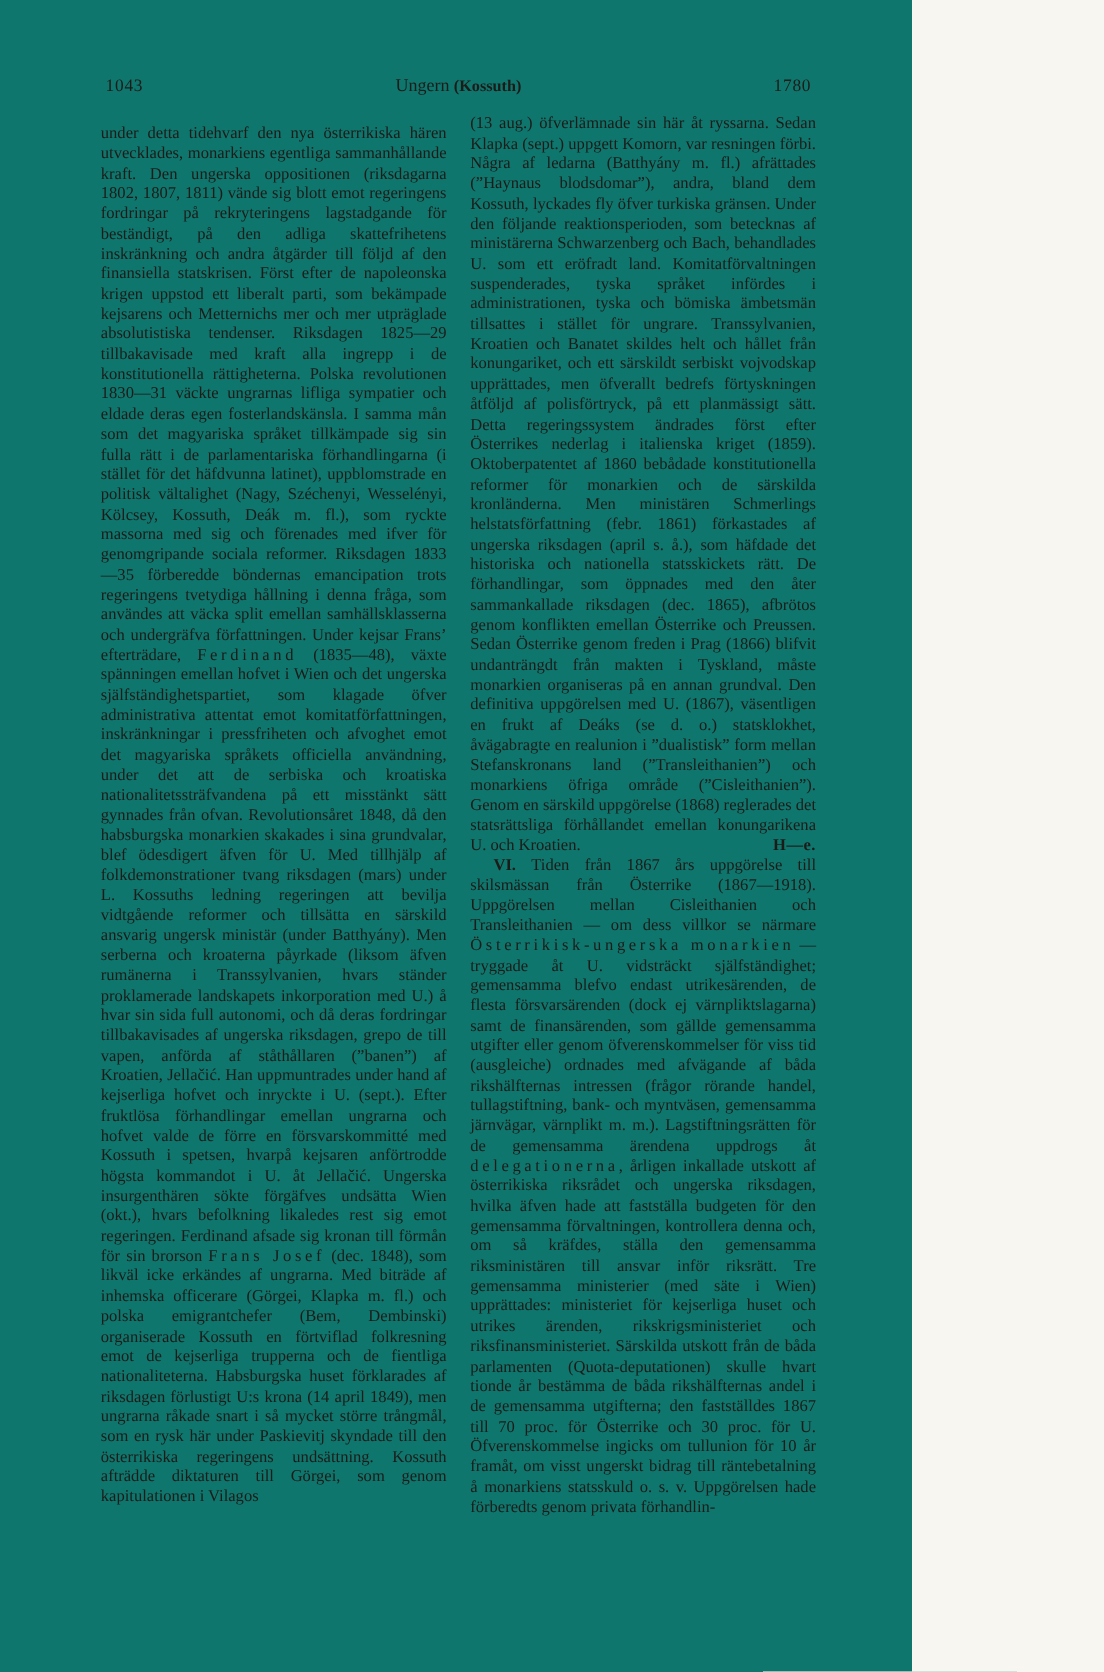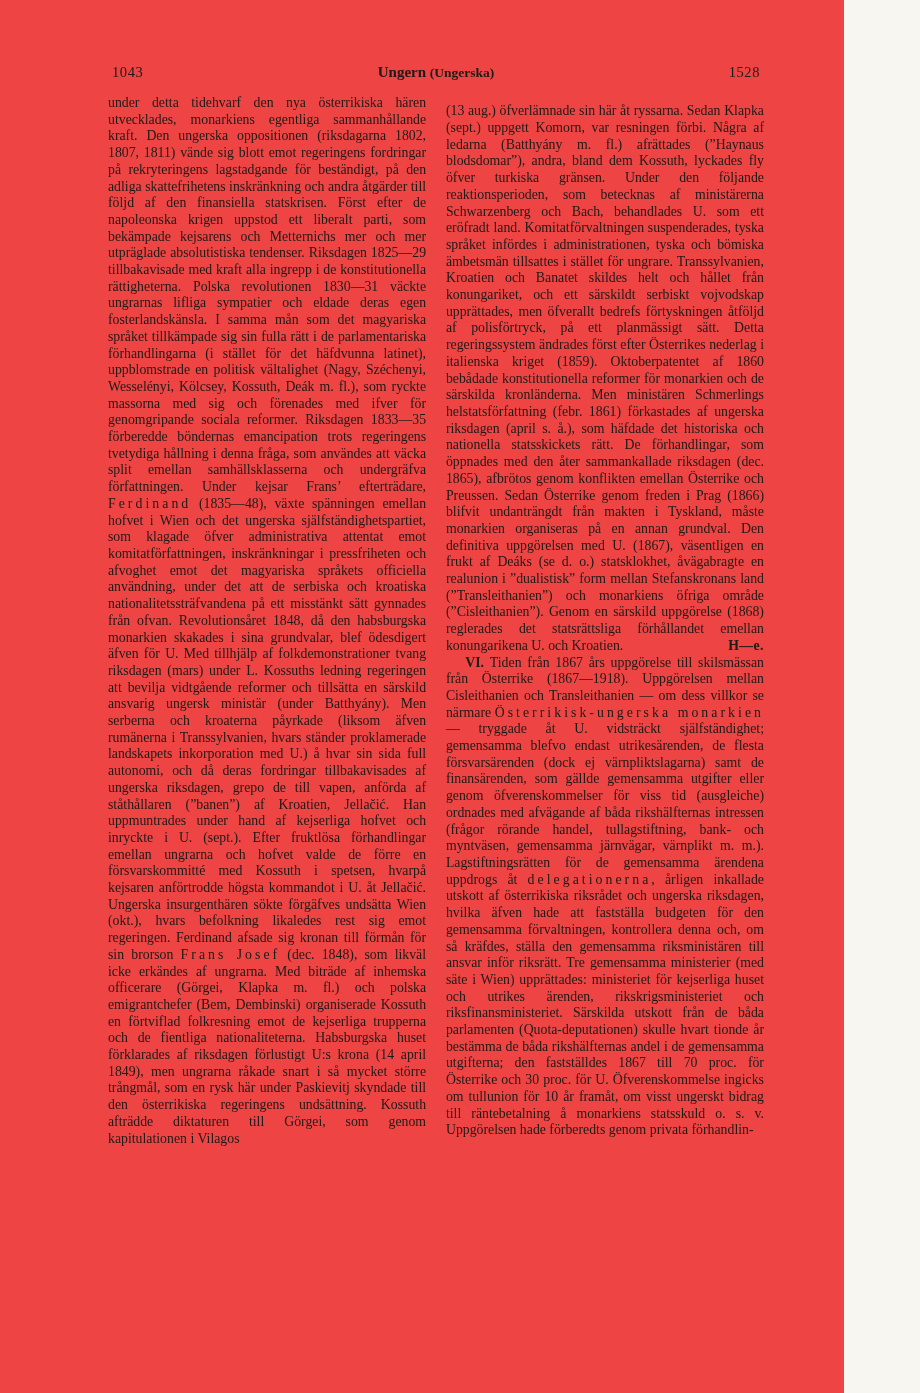--- a/index.html
+++ b/index.html
@@ -8,45 +8,45 @@
     background: #f7f6f1;
   }
   body {
     width: 920px;
     height: 1393px;
     overflow: hidden;
     font-family: "Liberation Serif", "DejaVu Serif", serif;
     color: #1c1b18;
   }
   .page {
-    width: 844px;
+    width: 760px;
     height: 1393px;
     box-sizing: border-box;
-    padding: 64px 80px 30px 108px;
-    background: #ef4444;
+    padding: 64px 80px 30px 84px;
+    background: #0f766e;
   }
   .page-header {
     display: flex;
     align-items: baseline;
     justify-content: space-between;
     font-size: 14.5px;
     margin-bottom: 14px;
     padding: 0 4px;
   }
   .page-header .page-num {
     width: 70px;
     letter-spacing: 0.04em;
   }
   .page-header .page-num.right { text-align: right; }
   .page-header .header-title {
     flex: 1;
     text-align: center;
     white-space: nowrap;
   }
-  .header-title .t-main { font-weight: bold; font-size: 15px; }
+  .header-title .t-main { font-weight: normal; font-size: 15px; }
   .header-title .t-paren { font-size: 13.5px; font-weight: bold; }
   .content {
     display: flex;
     align-items: center;
   }
   .col {
     width: 368px;
     font-size: 13.8px;
     line-height: 16.7px;
     text-align: justify;
@@ -70,22 +70,22 @@
     font-weight: bold;
   }
 </style>
 </head>
 <body>
 
 <div class="page">
 
   <div class="page-header">
     <span class="page-num left">1043</span>
-    <span class="header-title"><span class="t-main">Ungern</span>&nbsp;<span class="t-paren">(Ungerska)</span></span>
-    <span class="page-num right">1528</span>
+    <span class="header-title"><span class="t-main">Ungern</span>&nbsp;<span class="t-paren">(Kossuth)</span></span>
+    <span class="page-num right">1780</span>
   </div>
 
   <div class="content">
     <div class="col">
         <p class="para"><span class="run-n">under detta tidehvarf den nya österrikiska hären utvecklades, monarkiens egentliga sammanhållande kraft. Den ungerska oppositionen (riksdagarna 1802, 1807, 1811) vände sig blott emot regeringens fordringar på rekryteringens lagstadgande för beständigt, på den adliga skattefrihetens inskränkning och andra åtgärder till följd af den finansiella statskrisen. Först efter de napoleonska krigen uppstod ett liberalt parti, som bekämpade kejsarens och Metternichs mer och mer utpräglade absolutistiska tendenser. Riksdagen 1825—29 tillbakavisade med kraft alla ingrepp i de konstitutionella rättigheterna. Polska revolutionen 1830—31 väckte ungrarnas lifliga sympatier och eldade deras egen fosterlandskänsla. I samma mån som det magyariska språket tillkämpade sig sin fulla rätt i de parlamentariska förhandlingarna (i stället för det häfdvunna latinet), uppblomstrade en politisk vältalighet (Nagy, Széchenyi, Wesselényi, Kölcsey, Kossuth, Deák m. fl.), som ryckte massorna med sig och förenades med ifver för genomgripande sociala reformer. Riksdagen 1833—35 förberedde böndernas emancipation trots regeringens tvetydiga hållning i denna fråga, som användes att väcka split emellan samhällsklasserna och undergräfva författningen. Under kejsar Frans’ efterträdare, </span><span class="run-sp">Ferdinand</span><span class="run-n"> (1835—48), växte spänningen emellan hofvet i Wien och det ungerska själfständighetspartiet, som klagade öfver administrativa attentat emot komitatförfattningen, inskränkningar i pressfriheten och afvoghet emot det magyariska språkets officiella användning, under det att de serbiska och kroatiska nationalitetssträfvandena på ett misstänkt sätt gynnades från ofvan. Revolutionsåret 1848, då den habsburgska monarkien skakades i sina grundvalar, blef ödesdigert äfven för U. Med tillhjälp af folkdemonstrationer tvang riksdagen (mars) under </span><span class="run-i">L. Kossuths</span><span class="run-n"> ledning regeringen att bevilja vidtgående reformer och tillsätta en särskild ansvarig ungersk ministär (under Batthyány). Men serberna och kroaterna påyrkade (liksom äfven rumänerna i Transsylvanien, hvars ständer proklamerade landskapets inkorporation med U.) å hvar sin sida full autonomi, och då deras fordringar tillbakavisades af ungerska riksdagen, grepo de till vapen, anförda af ståthållaren (”banen”) af Kroatien, Jellačić. Han uppmuntrades under hand af kejserliga hofvet och inryckte i U. (sept.). Efter fruktlösa förhandlingar emellan ungrarna och hofvet valde de förre en försvarskommitté med Kossuth i spetsen, hvarpå kejsaren anförtrodde högsta kommandot i U. åt Jellačić. Ungerska insurgenthären sökte förgäfves undsätta Wien (okt.), hvars befolkning likaledes rest sig emot regeringen. Ferdinand afsade sig kronan till förmån för sin brorson </span><span class="run-sp">Frans Josef</span><span class="run-n"> (dec. 1848), som likväl icke erkändes af ungrarna. Med biträde af inhemska officerare (Görgei, Klapka m. fl.) och polska emigrantchefer (Bem, Dembinski) organiserade Kossuth en förtviflad folkresning emot de kejserliga trupperna och de fientliga nationaliteterna. Habsburgska huset förklarades af riksdagen förlustigt U:s krona (14 april 1849), men ungrarna råkade snart i så mycket större trångmål, som en rysk här under Paskievitj skyndade till den österrikiska regeringens undsättning. Kossuth afträdde diktaturen till Görgei, som genom kapitulationen i Vilagos</span></p>
       </div>
     <div class="divider"></div>
     <div class="col">
         <p class="para"><span class="run-n">(13 aug.) öfverlämnade sin här åt ryssarna. Sedan Klapka (sept.) uppgett Komorn, var resningen förbi. Några af ledarna (Batthyány m. fl.) afrättades (”Haynaus blodsdomar”), andra, bland dem Kossuth, lyckades fly öfver turkiska gränsen. Under den följande reaktionsperioden, som betecknas af ministärerna Schwarzenberg och Bach, behandlades U. som ett eröfradt land. Komitatförvaltningen suspenderades, tyska språket infördes i administrationen, tyska och bömiska ämbetsmän tillsattes i stället för ungrare. Transsylvanien, Kroatien och Banatet skildes helt och hållet från konungariket, och ett särskildt serbiskt vojvodskap upprättades, men öfverallt bedrefs förtyskningen åtföljd af polisförtryck, på ett planmässigt sätt. Detta regeringssystem ändrades först efter Österrikes nederlag i italienska kriget (1859). Oktoberpatentet af 1860 bebådade konstitutionella reformer för monarkien och de särskilda kronländerna. Men ministären Schmerlings helstatsförfattning (febr. 1861) förkastades af ungerska riksdagen (april s. å.), som häfdade det historiska och nationella statsskickets rätt. De förhandlingar, som öppnades med den åter sammankallade riksdagen (dec. 1865), afbrötos genom konflikten emellan Österrike och Preussen. Sedan Österrike genom freden i Prag (1866) blifvit undanträngdt från makten i Tyskland, måste monarkien organiseras på en annan grundval. Den definitiva uppgörelsen med U. (1867), väsentligen en frukt af </span><span class="run-i">Deáks</span><span class="run-n"> (se d. o.) statsklokhet, åvägabragte en realunion i ”dualistisk” form mellan Stefanskronans land (”Transleithanien”) och monarkiens öfriga område (”Cisleithanien”). Genom en särskild uppgörelse (1868) reglerades det statsrättsliga förhållandet emellan konungarikena U. och Kroatien.</span><span class="run-sig">H—e.</span></p>
         <p class="para indent"><span class="run-b">VI. </span><span class="run-i">Tiden från 1867 års uppgörelse till skilsmässan från Österrike (1867—1918).</span><span class="run-n"> Uppgörelsen mellan Cisleithanien och Transleithanien — om dess villkor se närmare </span><span class="run-sp">Österrikisk-ungerska monarkien</span><span class="run-n"> — tryggade åt U. vidsträckt själfständighet; gemensamma blefvo endast utrikesärenden, de flesta försvarsärenden (dock ej värnpliktslagarna) samt de finansärenden, som gällde gemensamma utgifter eller genom öfverenskommelser för viss tid (</span><span class="run-i">ausgleiche</span><span class="run-n">) ordnades med afvägande af båda rikshälfternas intressen (frågor rörande handel, tullagstiftning, bank- och myntväsen, gemensamma järnvägar, värnplikt m. m.). Lagstiftningsrätten för de gemensamma ärendena uppdrogs åt </span><span class="run-sp">delegationerna</span><span class="run-n">, årligen inkallade utskott af österrikiska riksrådet och ungerska riksdagen, hvilka äfven hade att fastställa budgeten för den gemensamma förvaltningen, kontrollera denna och, om så kräfdes, ställa den gemensamma riksministären till ansvar inför riksrätt. Tre gemensamma ministerier (med säte i Wien) upprättades: ministeriet för kejserliga huset och utrikes ärenden, rikskrigsministeriet och riksfinansministeriet. Särskilda utskott från de båda parlamenten (</span><span class="run-i">Quota-deputationen</span><span class="run-n">) skulle hvart tionde år bestämma de båda rikshälfternas andel i de gemensamma utgifterna; den fastställdes 1867 till 70 proc. för Österrike och 30 proc. för U. Öfverenskommelse ingicks om tullunion för 10 år framåt, om visst ungerskt bidrag till räntebetalning å monarkiens statsskuld o. s. v. Uppgörelsen hade förberedts genom privata förhandlin-</span></p>

